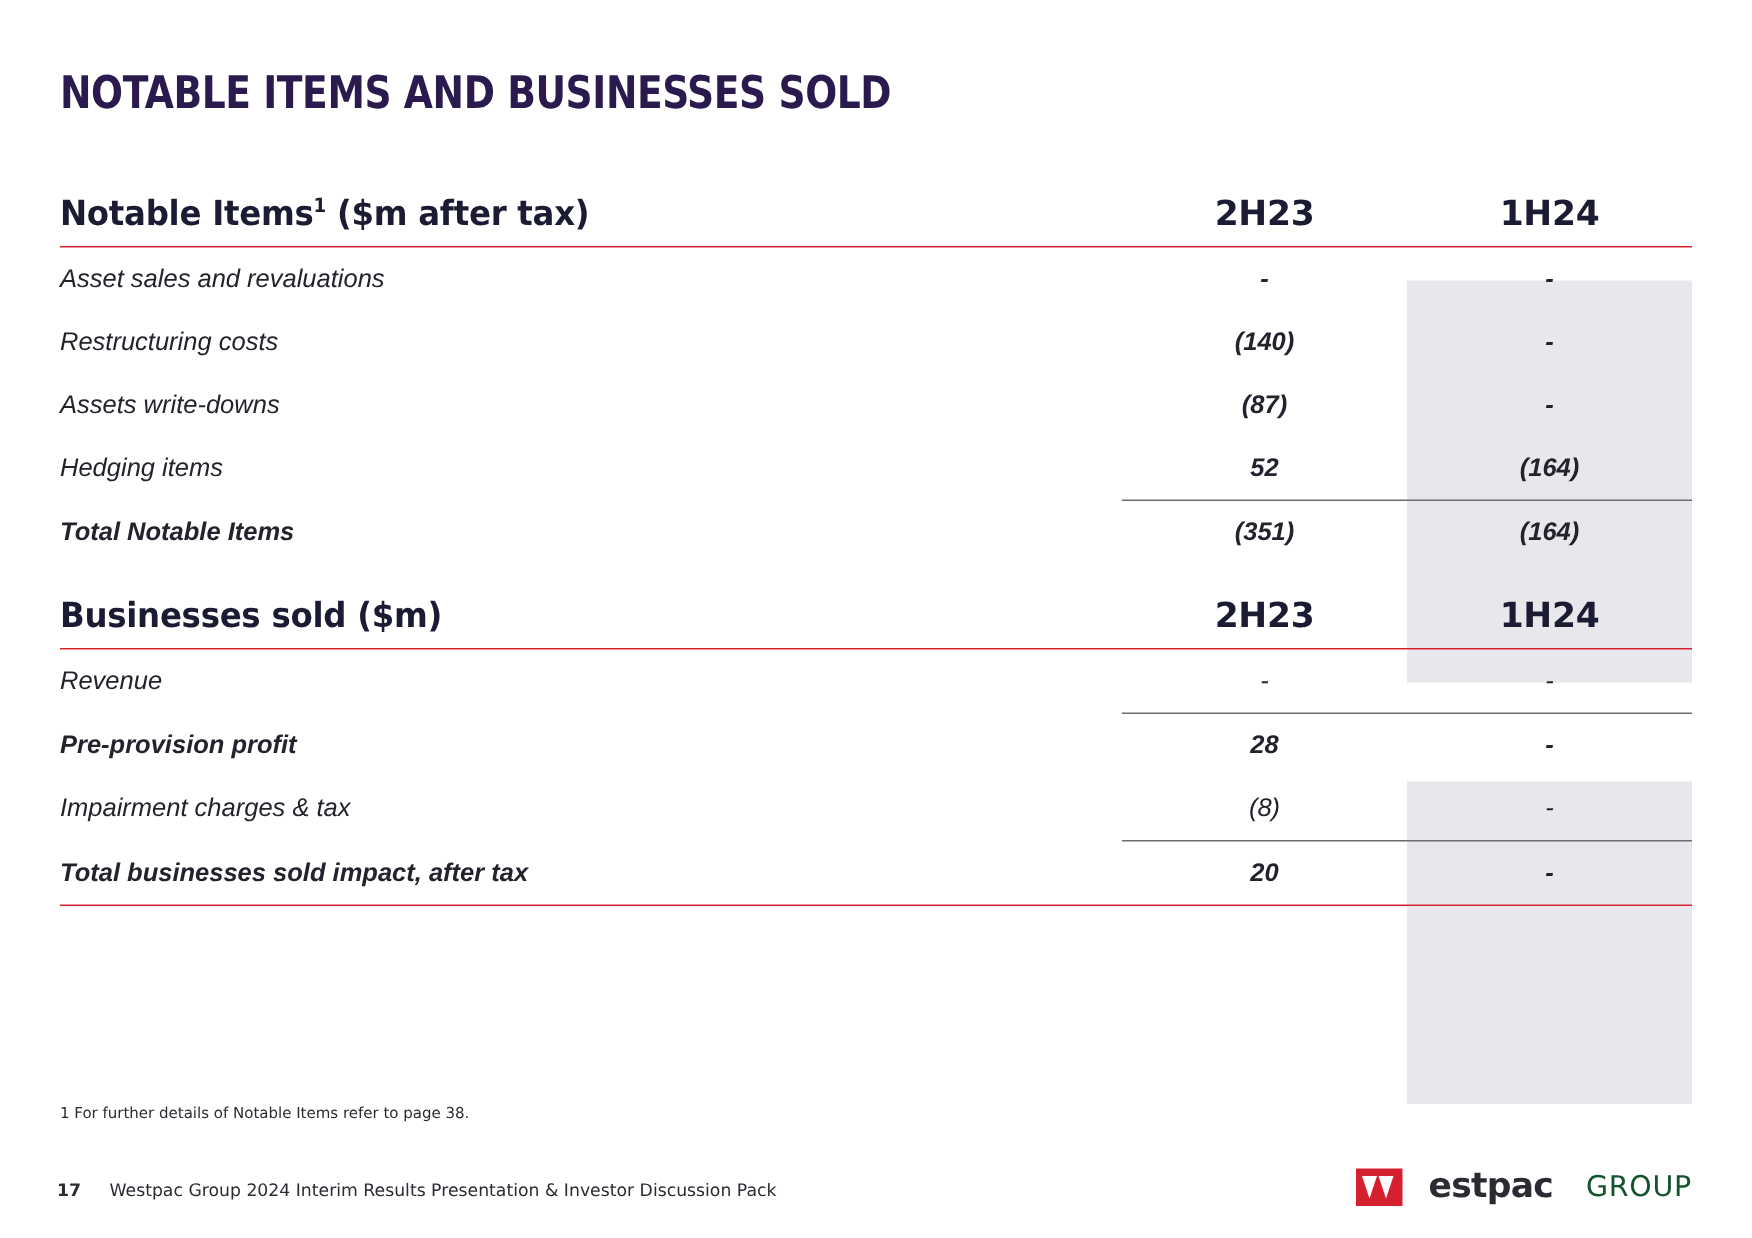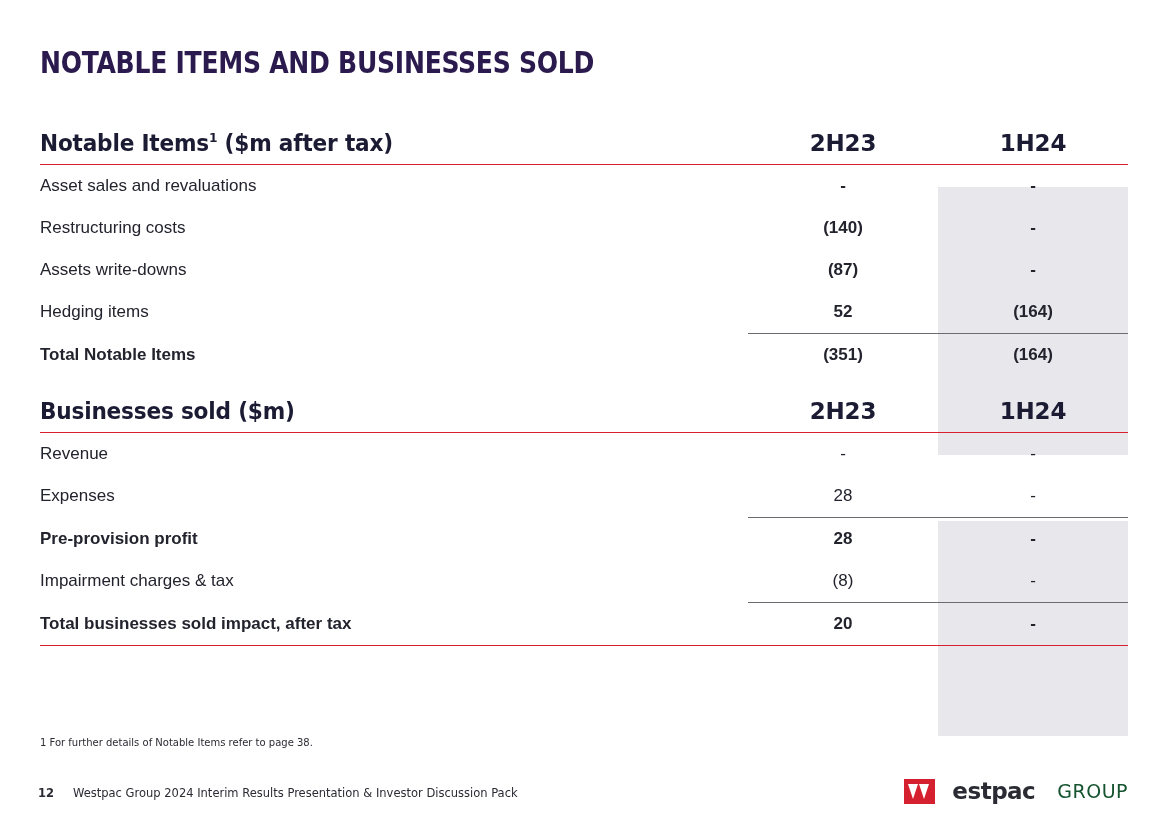--- a/index.html
+++ b/index.html
@@ -81,20 +81,21 @@
     padding: 0;
     height: 0;
     font-size: 0;
     line-height: 0;
   }
 
   tr.data td {
     font-size: 17px;
     padding: 11px 0;
     color: #23232e;
+    font-style: italic;
   }
   tr.data td.lbl {
     text-align: left;
     font-weight: normal;
   }
   tr.data td.num {
     text-align: center;
     font-weight: bold;
   }
   tr.data.plain td.num {
@@ -294,25 +295,20 @@
         <tr class="redline">
             <td colspan="3"></td>
           </tr>
       </thead>
       <tbody>
         <tr class="data plain">
           <td class="lbl">Revenue</td>
           <td class="num">-</td>
           <td class="num">-</td>
         </tr>
-        <tr class="data plain">
-          <td class="lbl">Expenses</td>
-          <td class="num">28</td>
-          <td class="num">-</td>
-        </tr>
         <tr class="subtotal-line">
           <td></td>
             <td class="rule"></td>
             <td class="rule"></td>
         </tr>
         <tr class="data total">
           <td class="lbl">Pre-provision profit</td>
           <td class="num">28</td>
           <td class="num">-</td>
         </tr>
@@ -335,21 +331,21 @@
             <td colspan="3"></td>
           </tr>
       </tbody>
     </table>
 
   </div>
 
   <div class="footnote">1 For further details of Notable Items refer to page 38.</div>
 
   <div class="footer">
-    <div class="page-num">12</div>
+    <div class="page-num">17</div>
     <div class="footer-text">Westpac Group 2024 Interim Results Presentation &amp; Investor Discussion Pack</div>
     <div class="logo">
       <span class="logo-mark"></span>
       <span class="logo-westpac">estpac</span>
       <span class="logo-group">GROUP</span>
     </div>
   </div>
 
 </div>
 

